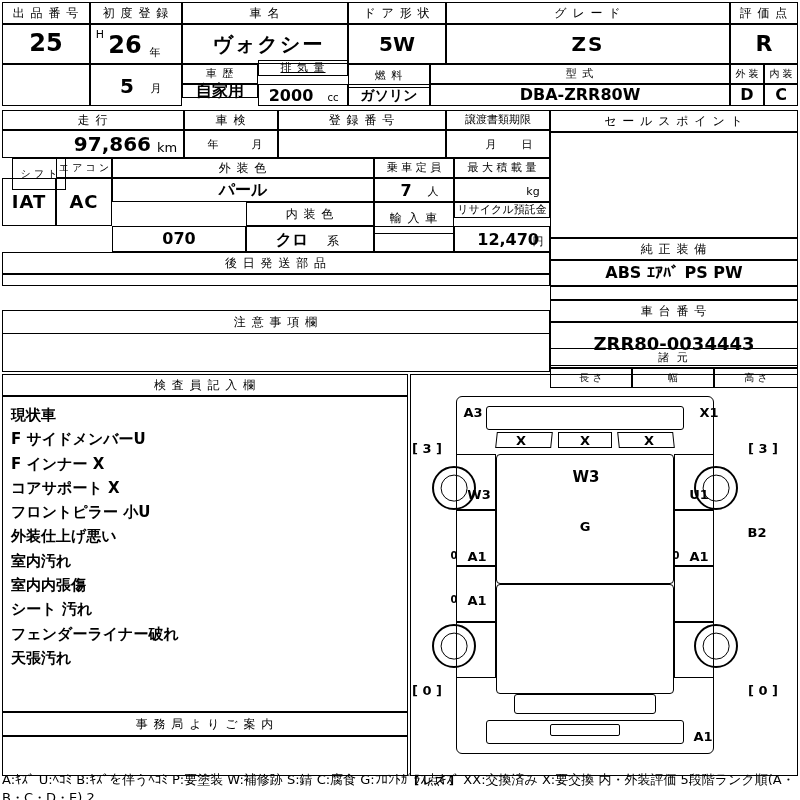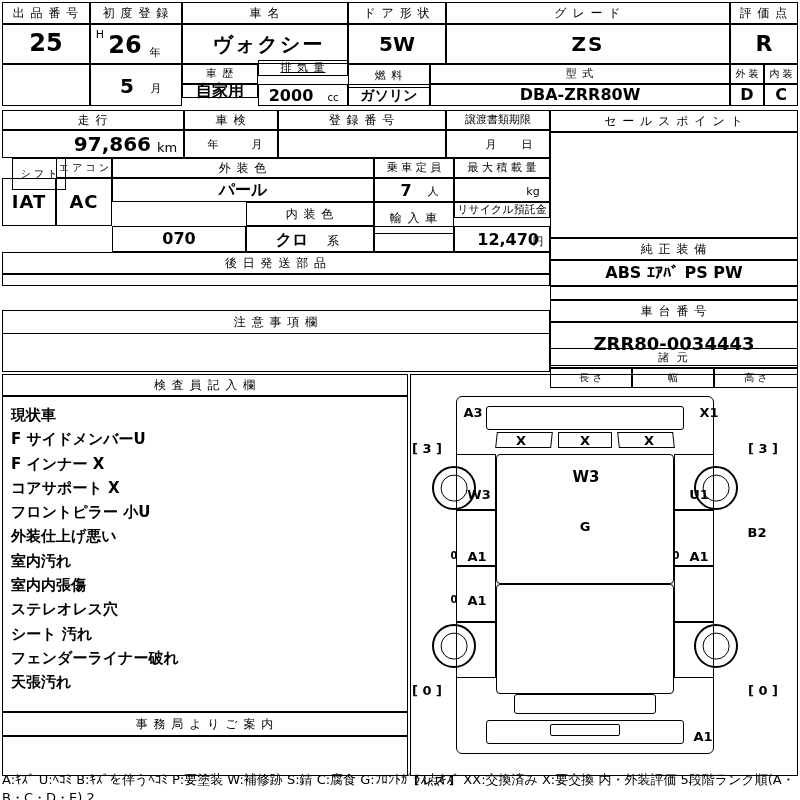--- a/index.html
+++ b/index.html
@@ -166,21 +166,20 @@
   <div class="bx" style="left:2px;top:396px;width:406px;height:316px;padding:6px 8px;">
     <div class="f15 b" style="line-height:1.62;">
       <div>現状車</div>
       <div>F サイドメンバーU</div>
       <div>F インナー X</div>
       <div>コアサポート X</div>
       <div>フロントピラー 小U</div>
       <div>外装仕上げ悪い</div>
       <div>室内汚れ</div>
       <div>室内内張傷</div>
-      <div>ステレオレス穴</div>
       <div>シート 汚れ</div>
       <div>フェンダーライナー破れ</div>
       <div>天張汚れ</div>
     </div>
   </div>
 
   <div class="bx lbl f12 sp1" style="left:2px;top:712px;width:406px;height:24px;">事 務 局 よ り ご 案 内</div>
   <div class="bx" style="left:2px;top:736px;width:406px;height:40px;"></div>
 
   <div class="bx" style="left:410px;top:374px;width:388px;height:402px;"></div>

